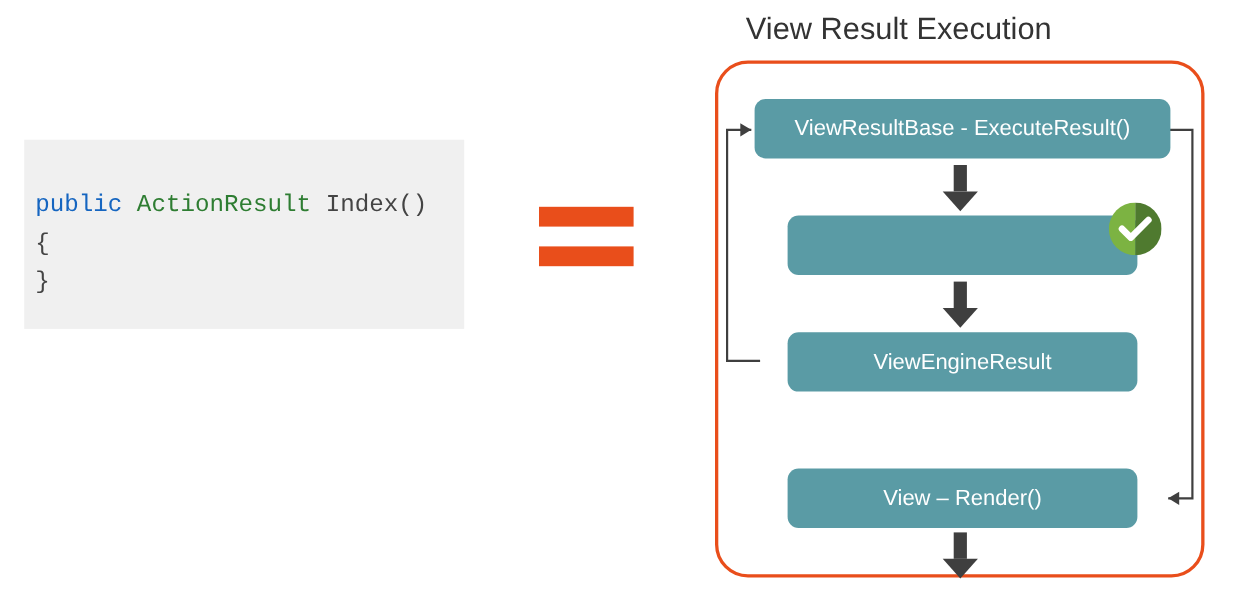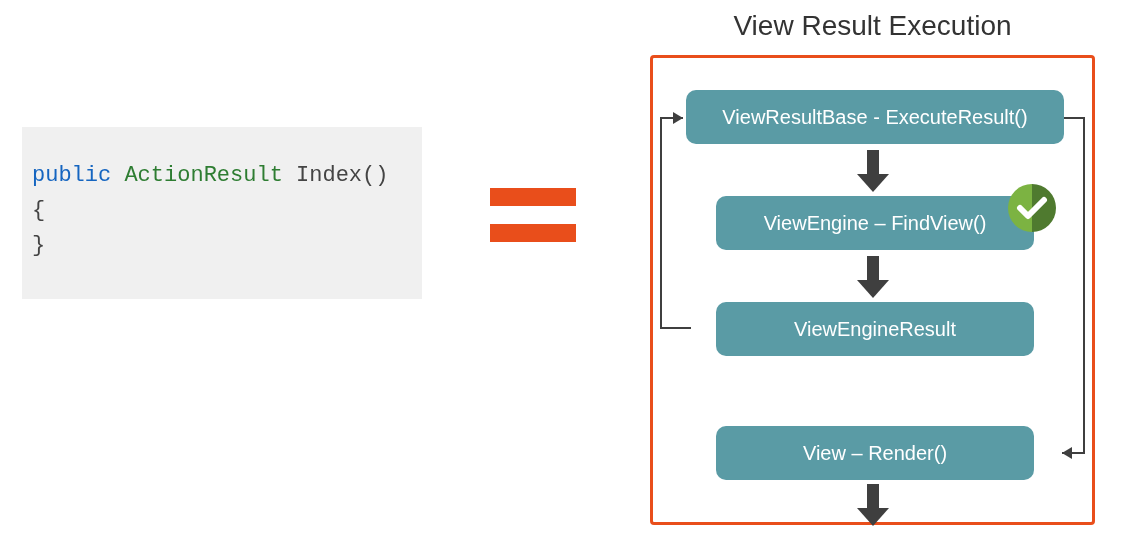--- a/index.html
+++ b/index.html
@@ -10,21 +10,21 @@
       font-family: "Segoe UI", Arial, sans-serif;
       position: relative;
     }
     .code-block {
       position: absolute;
       left: 22px;
       top: 127px;
       width: 400px;
       height: 172px;
       background: #f0f0f0;
-      padding: 31px 10px;
+      padding: 42px 10px;
       font-family: Consolas, "Courier New", monospace;
       font-size: 22px;
       line-height: 1.6;
       color: #444;
     }
     .kw-public { color: #1565C0; }
     .kw-type { color: #2E7D32; }
     .code-line { white-space: pre; }
     .equals {
       position: absolute;
@@ -34,36 +34,35 @@
       flex-direction: column;
       gap: 18px;
     }
     .equals-bar {
       width: 86px;
       height: 18px;
       background: #E94E1B;
     }
     .diagram-title {
       position: absolute;
-      left: 650px;
+      left: 678px;
       top: 10px;
       width: 445px;
-      text-align: center;
       font-size: 28px;
       color: #333;
       font-weight: 400;
     }
     .diagram-frame {
       position: absolute;
       left: 650px;
       top: 55px;
       width: 445px;
       height: 470px;
       border: 3px solid #E94E1B;
-      border-radius: 4px;
+      border-radius: 30px;
     }
     .node {
       position: absolute;
       background: #5A9BA5;
       color: #fff;
       border-radius: 10px;
       display: flex;
       align-items: center;
       justify-content: center;
       font-size: 20px;
@@ -122,21 +121,20 @@
   <div class="node node1">
     <span>ViewResultBase  - ExecuteResult()</span>
   </div>
 
   <svg class="arrow-down" width="40" height="46" style="top:90px;">
     <rect x="14" y="2" width="12" height="24" fill="#3f3f3f"></rect>
     <polygon points="4,26 36,26 20,44" fill="#3f3f3f"></polygon>
   </svg>
 
   <div class="node node2">
-    <span>ViewEngine – FindView()</span>
     <svg class="check-badge" viewBox="0 0 48 48">
       <path d="M 24 0 A 24 24 0 0 1 24 48 Z" fill="#4F7A2F"></path>
       <path d="M 24 0 A 24 24 0 0 0 24 48 Z" fill="#7CB342"></path>
       <path d="M 12 24 L 20 32 L 36 16" stroke="#fff" stroke-width="6" fill="none" stroke-linecap="round" stroke-linejoin="round"></path>
     </svg>
   </div>
 
   <svg class="arrow-down" width="40" height="46" style="top:196px;">
     <rect x="14" y="2" width="12" height="24" fill="#3f3f3f"></rect>
     <polygon points="4,26 36,26 20,44" fill="#3f3f3f"></polygon>

